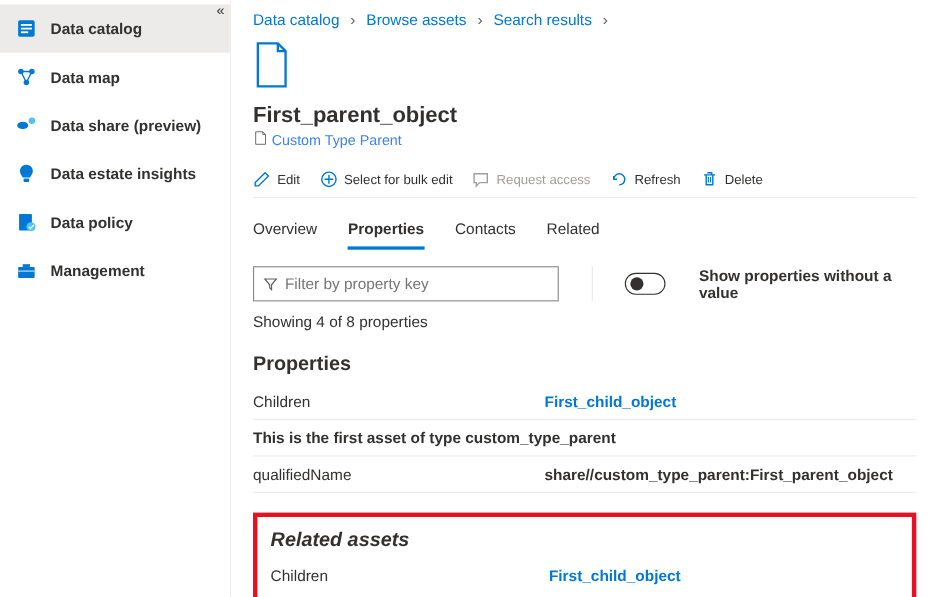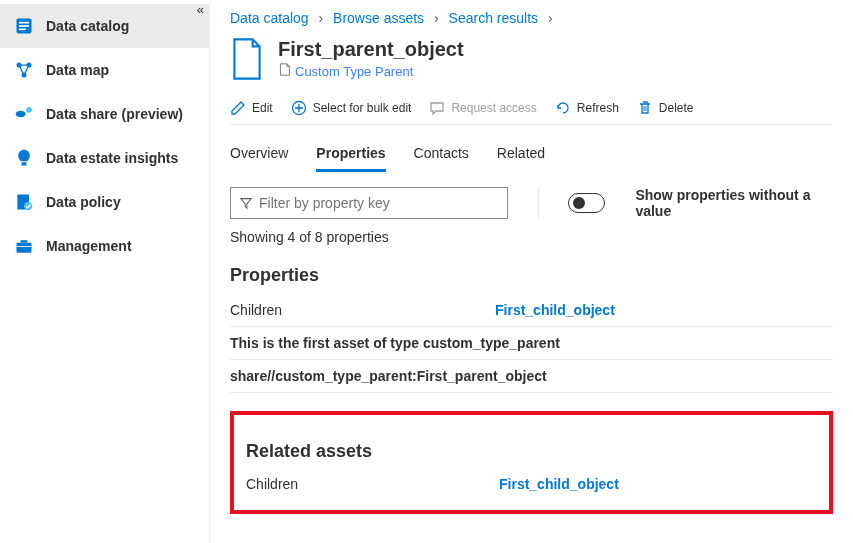--- a/index.html
+++ b/index.html
@@ -56,20 +56,21 @@
       color: #0078d4;
       padding: 2px 0 12px 0;
     }
     .breadcrumb span.sep { color: #605e5c; margin: 0 6px; }
     .breadcrumb a { color: #0078d4; text-decoration: none; cursor: pointer;}
     .asset-header {
       display: flex;
       align-items: flex-start;
       gap: 14px;
       margin-bottom: 14px;
+      flex-direction: column;
     }
     .asset-icon {
       width: 34px;
       height: 42px;
     }
     .asset-title {
       font-size: 20px;
       font-weight: 600;
     }
     .asset-subtype {
@@ -182,21 +183,21 @@
       flex: 1;
       color: #323130;
       font-weight: bold;
     }
     .prop-val a { color: #0078d4; text-decoration: none; cursor: pointer; }
     .related-box {
       border: 4px solid #e81123;
       margin-top: 18px;
       padding: 10px 12px 18px 12px;
     }
-    .related-box .section-title { margin-top: 16px; }
+    .related-box .section-title { margin-top: 0; font-style: italic; }
     .related-row {
       display: flex;
       padding-top: 6px;
     }
     .related-key { width: 253px; }
     .toolbar-btn svg, .filter-icon svg { display: block; }
     .bold { font-weight: 600; }
   </style>
 </head>
 <body>
@@ -377,20 +378,21 @@
   <div class="section-title">Properties</div>
 
   <div class="prop-row">
     <div class="prop-key">Children</div>
     <div class="prop-val"><a>First_child_object</a></div>
   </div>
   <div class="prop-row">
     <div class="prop-val">This is the first asset of type custom_type_parent</div>
   </div>
   <div class="prop-row">
+    <div class="prop-key">qualifiedName</div>
     <div class="prop-val">share//custom_type_parent:First_parent_object</div>
   </div>
 
   <div class="related-box">
     <div class="section-title">Related assets</div>
     <div class="related-row">
       <div class="related-key">Children</div>
       <div class="prop-val"><a>First_child_object</a></div>
     </div>
   </div>

